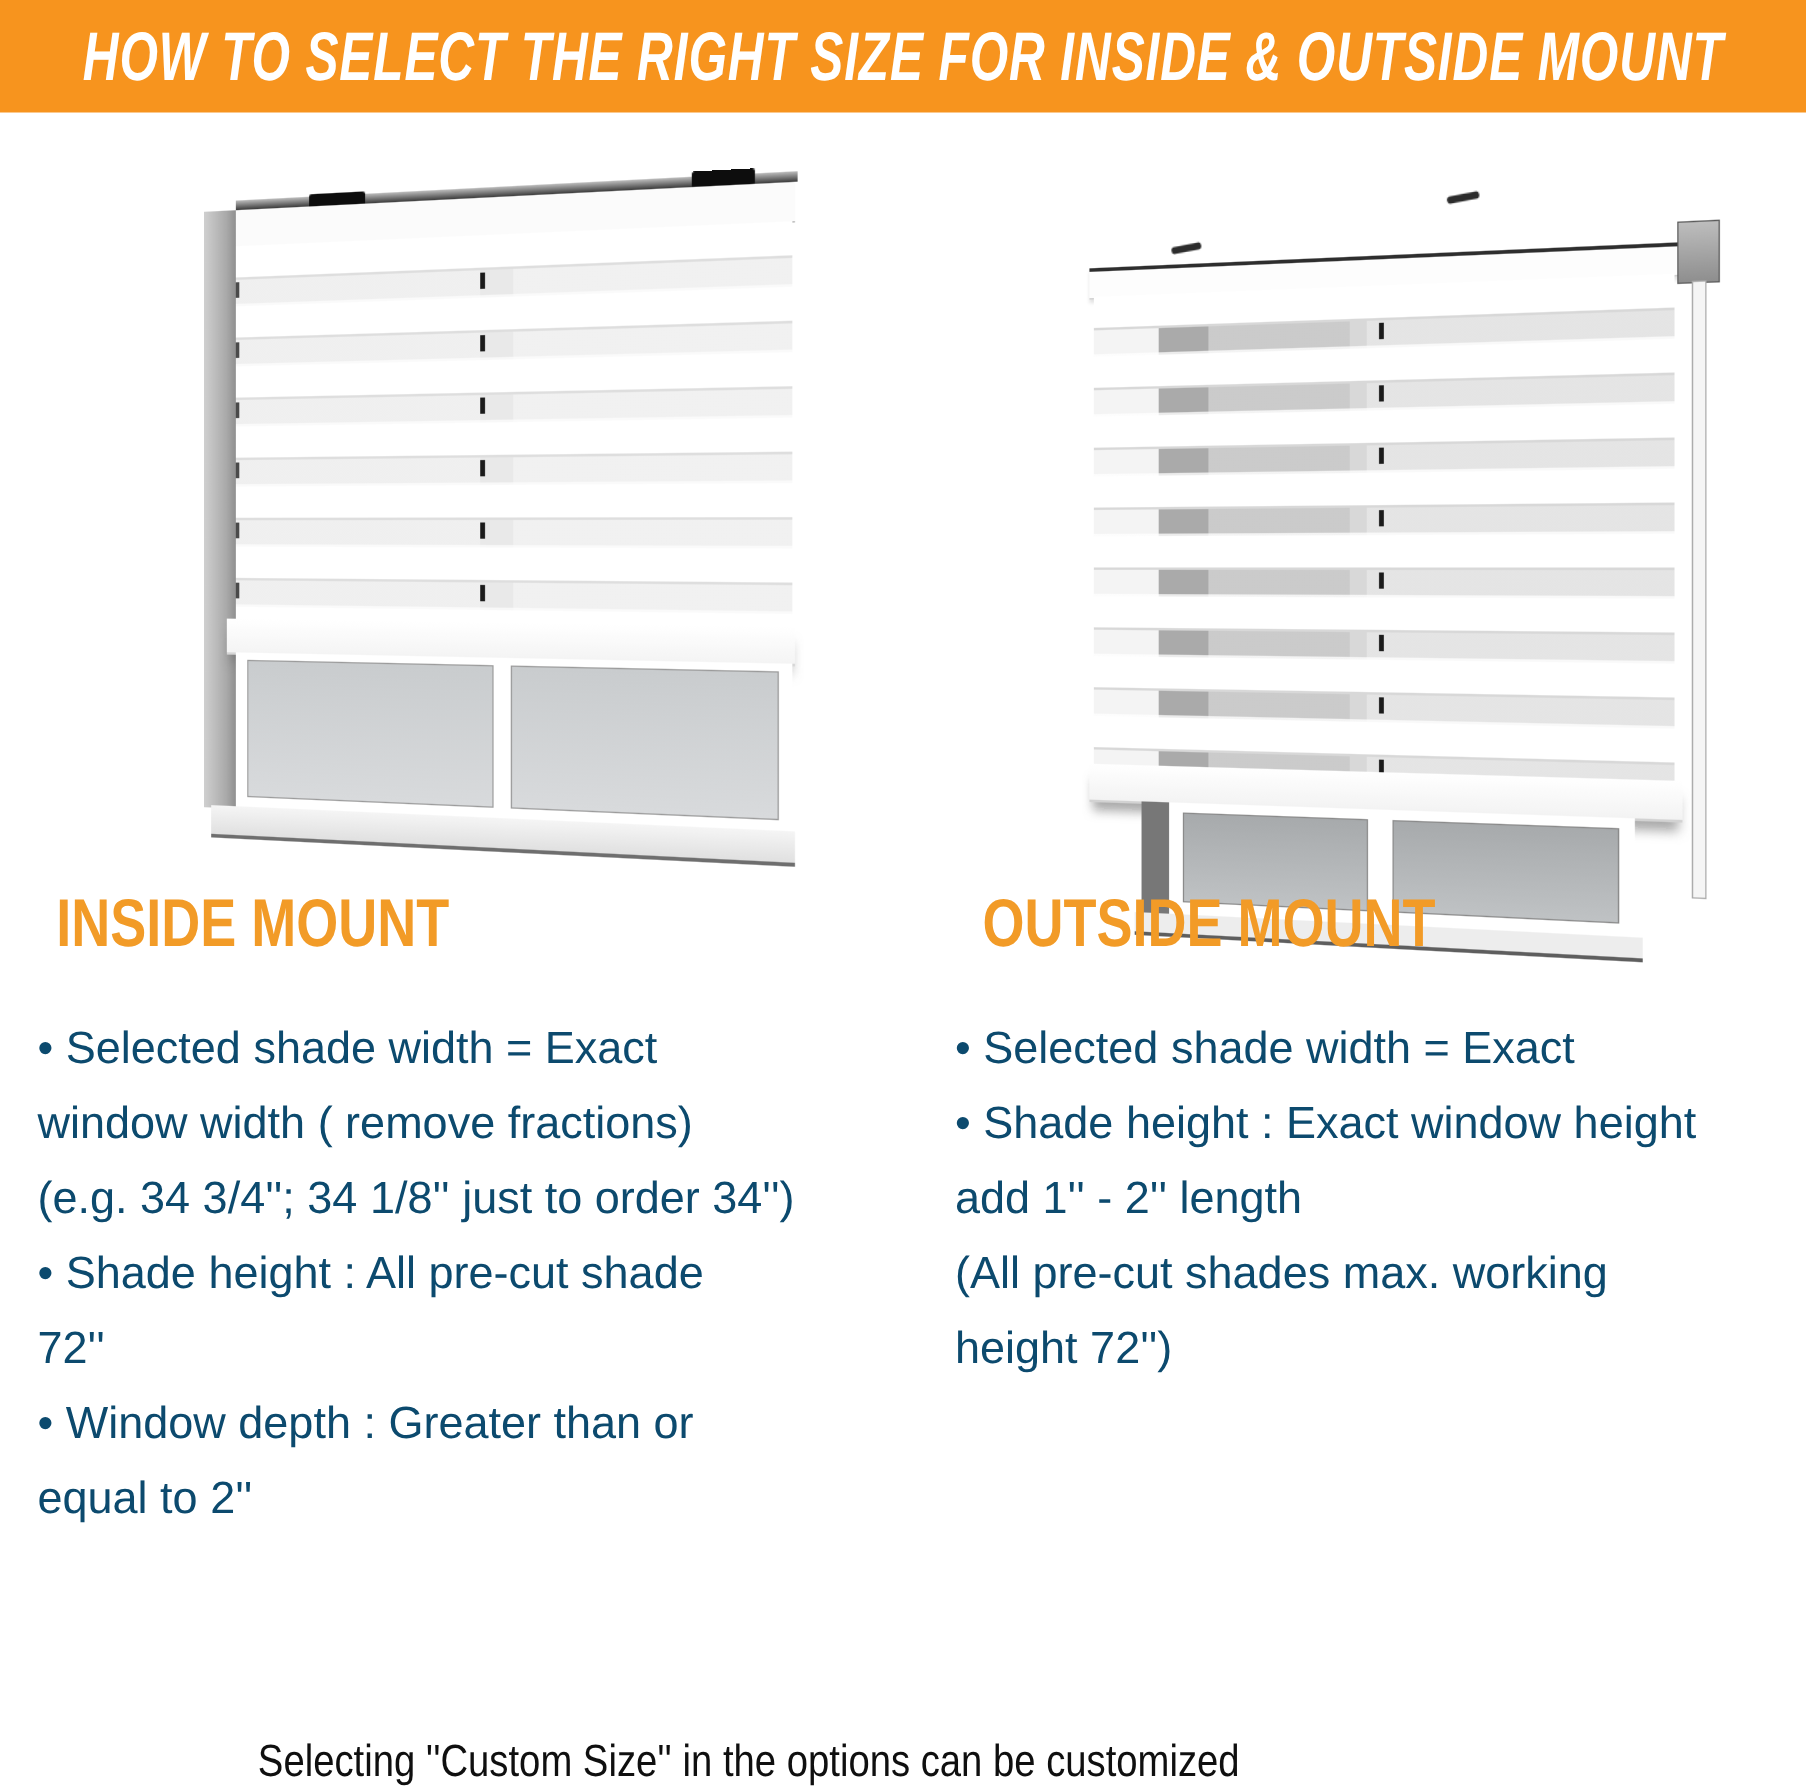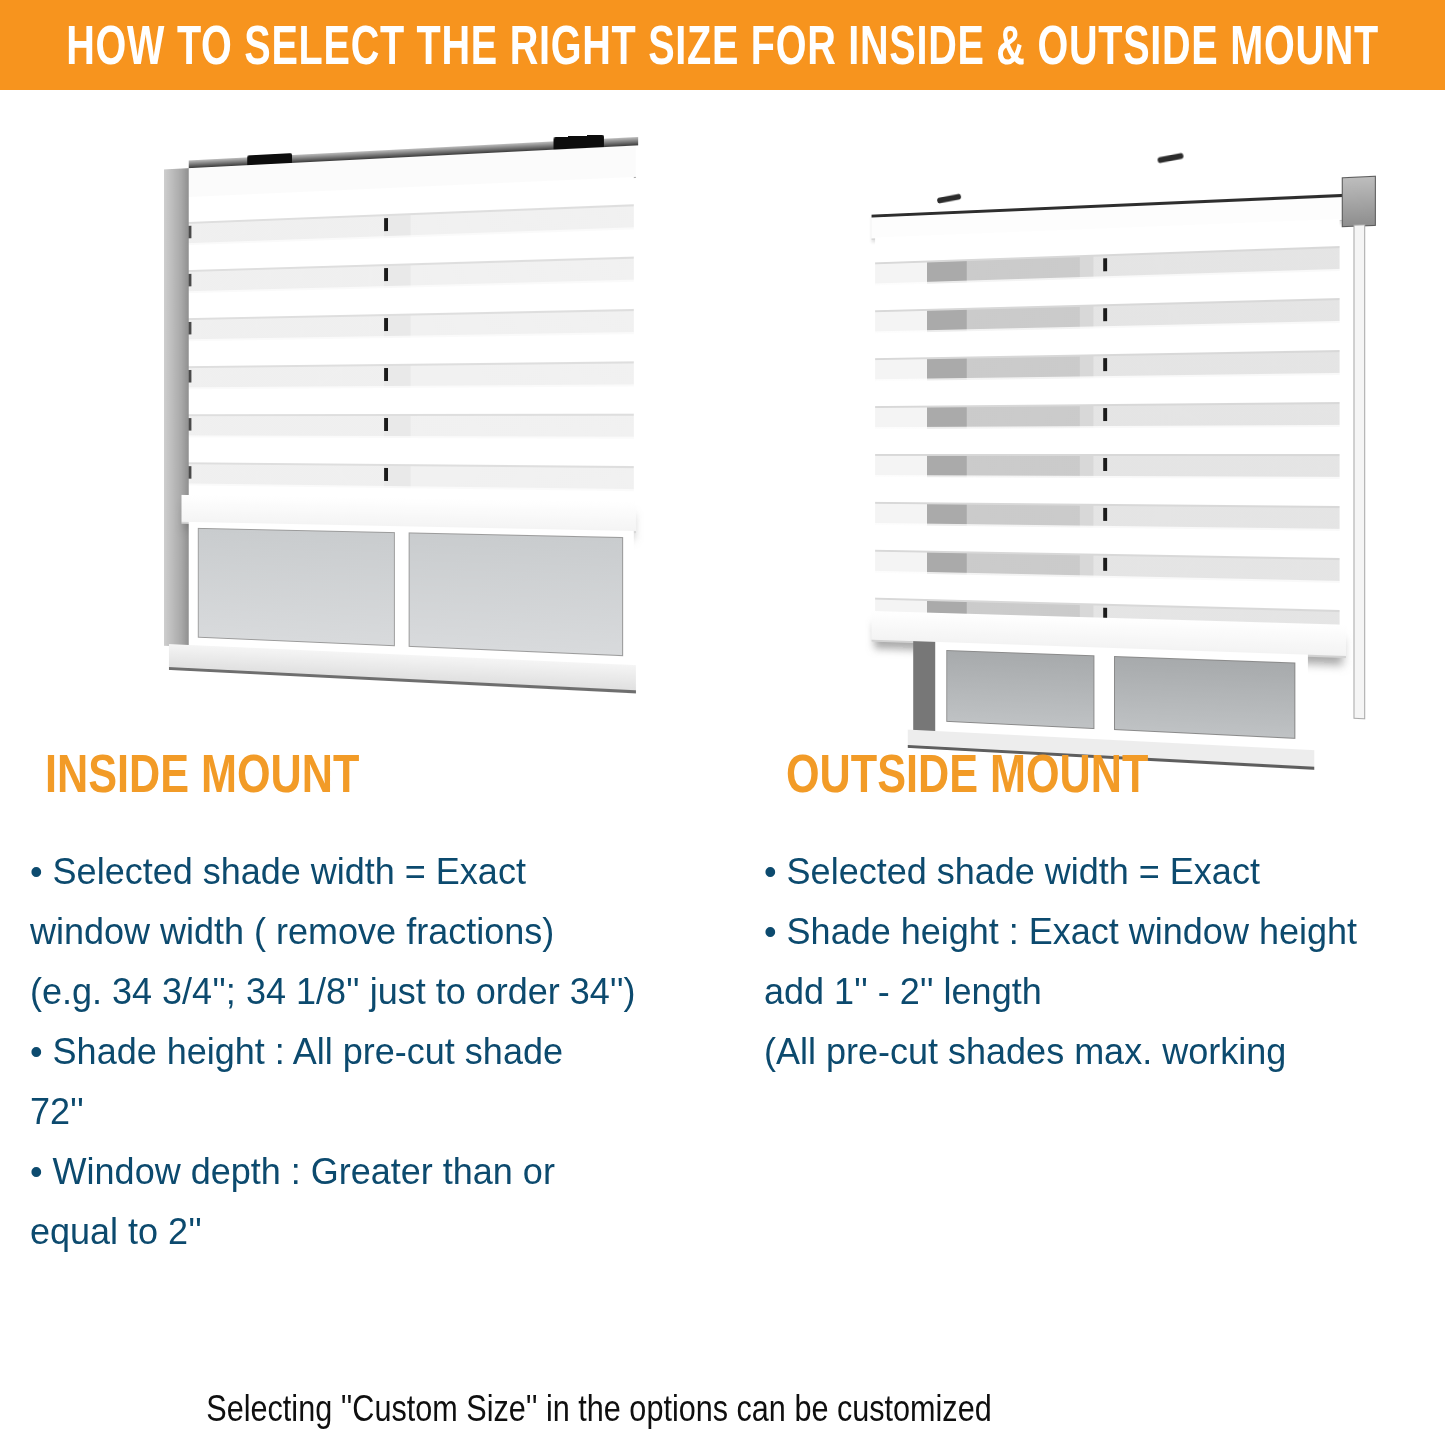--- a/index.html
+++ b/index.html
@@ -2,21 +2,21 @@
 <html><head>
 <meta charset="utf-8">
 <style>
   html,body{margin:0;padding:0;}
   body{
     width:1445px;height:1432px;position:relative;overflow:hidden;
     background:#ffffff;font-family:"Liberation Sans",sans-serif;
   }
   
   .banner{position:absolute;top:0;left:0;width:1445px;height:90px;background:#F7941E;
-          display:flex;align-items:center;justify-content:center;}
+          display:flex;align-items:center;justify-content:center;font-style:italic;}
   .banner-text{color:#ffffff;font-weight:bold;font-size:55px;letter-spacing:1px;
                white-space:nowrap;transform:scaleX(.72);transform-origin:center;}
 
   
   .illus{position:absolute;}
   .illus-left{left:148px;top:148px;width:482px;height:545px;
               transform:perspective(1100px) rotateY(-12deg);}
   .illus-right{left:856px;top:146px;width:515px;height:615px;
                transform:perspective(1100px) rotateY(-11deg);}
   .illus *{position:absolute;}
@@ -68,21 +68,21 @@
     box-shadow:0 10px 9px -3px rgba(100,100,100,.55);}
   .r-window{top:502px;left:46px;right:66px;height:92px;background:#ffffff;}
   .r-jamb{top:0;left:0;width:24px;height:100%;background:#777777;}
   .r-pane-left{top:8px;left:36px;right:calc(50% + 10px);bottom:10px;
     background:linear-gradient(180deg,#a7aaac,#bfc2c4);border:1px solid #8a8a8a;}
   .r-pane-right{top:8px;left:calc(50% + 10px);right:12px;bottom:10px;
     background:linear-gradient(180deg,#a7aaac,#bfc2c4);border:1px solid #8a8a8a;}
   .r-sill{top:594px;left:40px;right:60px;height:16px;background:#ededed;border-bottom:3px solid #5e5e5e;}
 
   
-  .col{position:absolute;top:742px;}
+  .col{position:absolute;top:708px;}
   .col-left{left:0;width:722px;}
   .col-right{left:722px;width:723px;}
   .mount-heading{margin:0;color:#F29B27;font-size:54px;font-weight:bold;
     white-space:nowrap;transform:scaleX(.8);transform-origin:left;}
   .col-left .mount-heading{margin-left:45px;}
   .col-right .mount-heading{margin-left:64px;}
   .lines{margin-top:38px;font-size:36px;color:#0c4a6e;}
   .col-left .lines{margin-left:30px;}
   .col-right .lines{margin-left:42px;}
   .line{height:60px;line-height:60px;white-space:nowrap;}
@@ -146,18 +146,19 @@
   </div>
 </section>
 
 <section class="col col-right">
   <h2 class="mount-heading">OUTSIDE MOUNT</h2>
   <div class="lines">
     <div class="line">• Selected shade width = Exact</div>
     <div class="line">• Shade height : Exact window height</div>
     <div class="line">add 1'' - 2'' length</div>
     <div class="line">(All pre-cut shades max. working</div>
+    <div class="line">height 72'')</div>
   </div>
 </section>
 
 <footer class="footer">
   <span class="footer-text">Selecting ''Custom Size'' in the options can be customized</span>
 </footer>
 
 </body></html>

